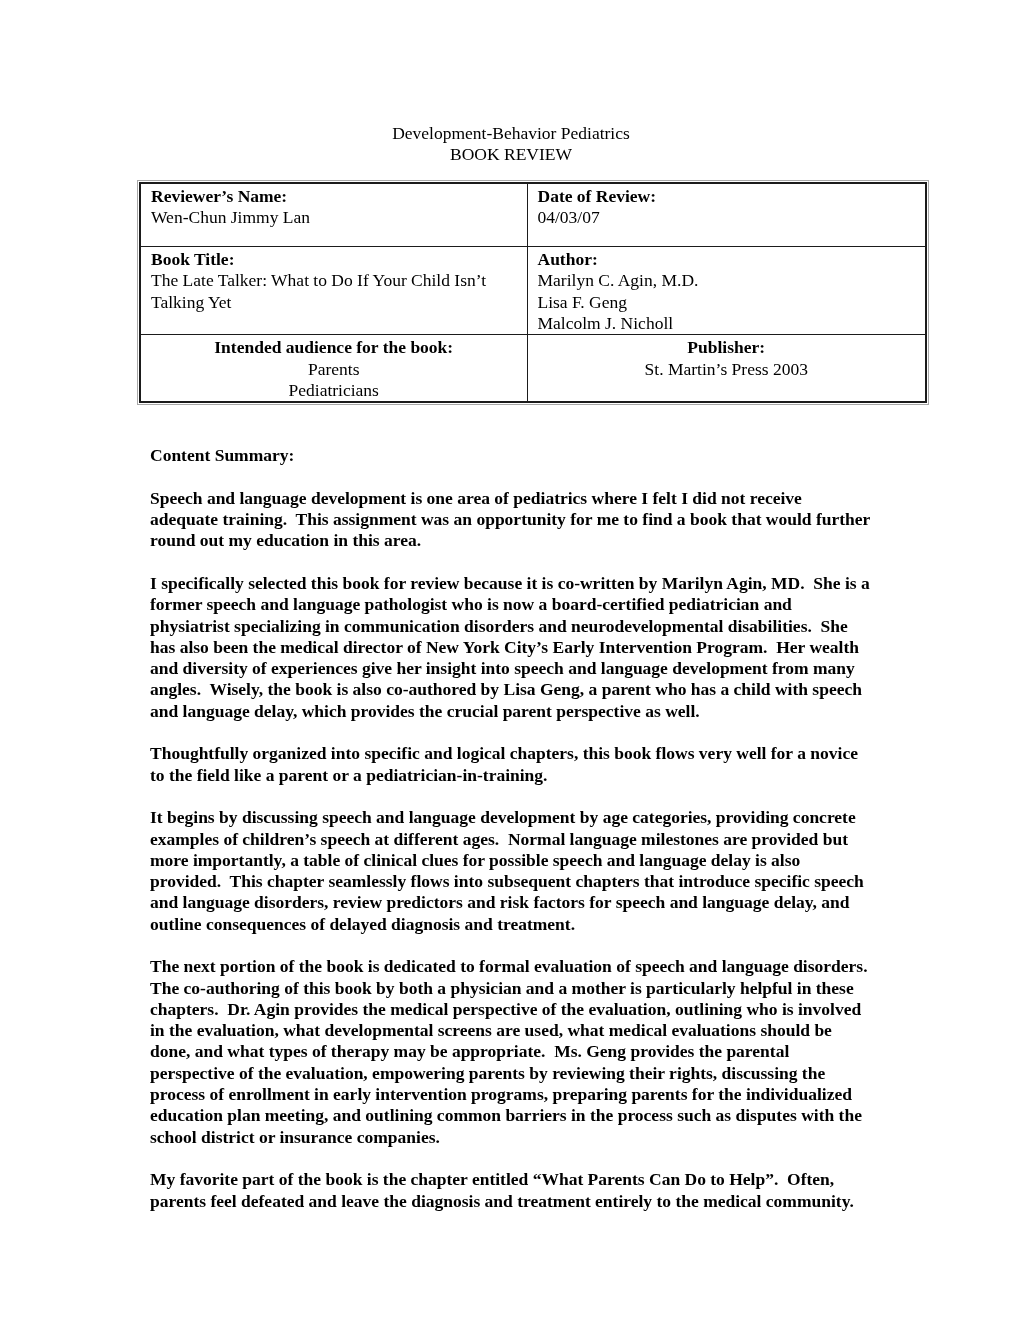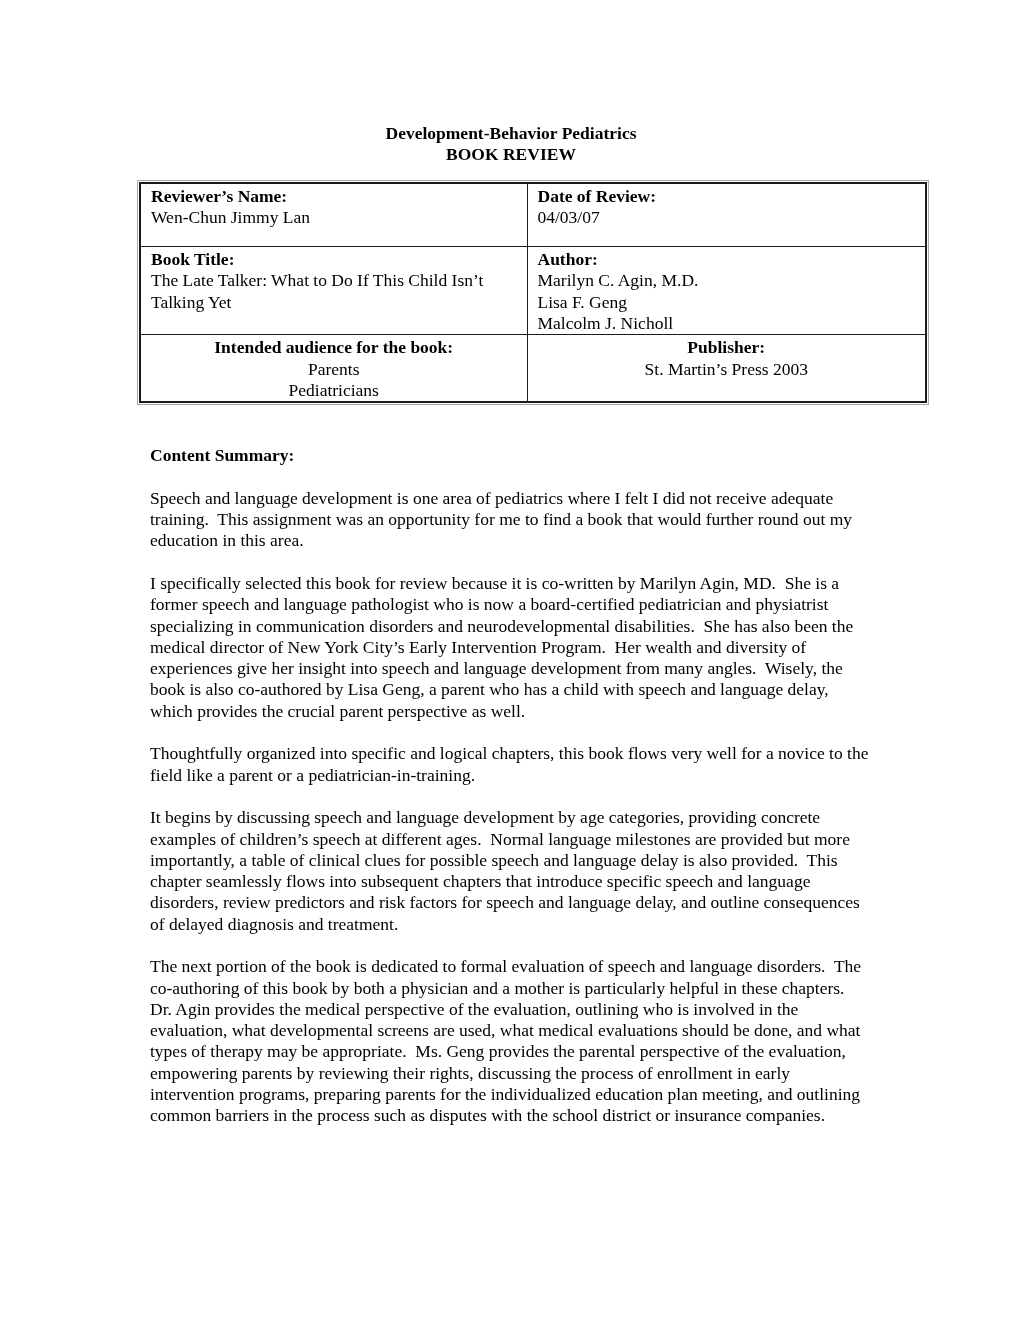--- a/index.html
+++ b/index.html
@@ -22,21 +22,21 @@
   .content {
     position: absolute;
     left: 150px;
     top: 123px;
     width: 722px;
     font-size: 17.5px;
     line-height: 21.3px;
   }
   .doc-title {
     text-align: center;
-    font-weight: bold;
+    font-weight: normal;
   }
   table.review-table {
     border-collapse: collapse;
     table-layout: fixed;
     width: 742px;
     margin-left: -11px;
     margin-top: 16px;
     border: 2px solid #1b1b1b;
     outline: 1px solid #a8a8a8;
     outline-offset: 1px;
@@ -54,20 +54,21 @@
   tr.row-3 { height: 61px; text-align: center; }
   .cell-label { font-weight: bold; }
   .cell-value { white-space: pre-wrap; }
   .section-heading {
     font-weight: bold;
     margin-top: 42px;
   }
   .paragraph {
     margin-top: 21.3px;
     white-space: pre-wrap;
+    font-weight: bold;
   }
 </style>
 </head>
 <body>
 
 <div class="page">
   <div class="content">
 
     <div class="doc-title">Development-Behavior Pediatrics</div>
     <div class="doc-title">BOOK REVIEW</div>
@@ -80,21 +81,21 @@
             <div class="cell-value">Wen-Chun Jimmy Lan</div>
           </td>
           <td class="col-right">
             <div class="cell-label">Date of Review:</div>
             <div class="cell-value">04/03/07</div>
           </td>
         </tr>
         <tr class="row-2">
           <td class="col-left">
             <div class="cell-label">Book Title:</div>
-            <div class="cell-value">The Late Talker: What to Do If This Child Isn’t Talking Yet</div>
+            <div class="cell-value">The Late Talker: What to Do If Your Child Isn’t Talking Yet</div>
           </td>
           <td class="col-right">
             <div class="cell-label">Author:</div>
             <div class="cell-value">Marilyn C. Agin, M.D.
 Lisa F. Geng
 Malcolm J. Nicholl</div>
           </td>
         </tr>
         <tr class="row-3">
           <td class="col-left">
@@ -110,15 +111,16 @@
       </tbody>
     </table>
 
     <div class="section-heading">Content Summary:</div>
 
     <p class="paragraph">Speech and language development is one area of pediatrics where I felt I did not receive adequate training.  This assignment was an opportunity for me to find a book that would further round out my education in this area.</p>
     <p class="paragraph">I specifically selected this book for review because it is co-written by Marilyn Agin, MD.  She is a former speech and language pathologist who is now a board-certified pediatrician and physiatrist specializing in communication disorders and neurodevelopmental disabilities.  She has also been the medical director of New York City’s Early Intervention Program.  Her wealth and diversity of experiences give her insight into speech and language development from many angles.  Wisely, the book is also co-authored by Lisa Geng, a parent who has a child with speech and language delay, which provides the crucial parent perspective as well.</p>
     <p class="paragraph">Thoughtfully organized into specific and logical chapters, this book flows very well for a novice to the field like a parent or a pediatrician-in-training.</p>
     <p class="paragraph">It begins by discussing speech and language development by age categories, providing concrete examples of children’s speech at different ages.  Normal language milestones are provided but more importantly, a table of clinical clues for possible speech and language delay is also provided.  This chapter seamlessly flows into subsequent chapters that introduce specific speech and language disorders, review predictors and risk factors for speech and language delay, and outline consequences of delayed diagnosis and treatment.</p>
     <p class="paragraph">The next portion of the book is dedicated to formal evaluation of speech and language disorders.  The co-authoring of this book by both a physician and a mother is particularly helpful in these chapters.  Dr. Agin provides the medical perspective of the evaluation, outlining who is involved in the evaluation, what developmental screens are used, what medical evaluations should be done, and what types of therapy may be appropriate.  Ms. Geng provides the parental perspective of the evaluation, empowering parents by reviewing their rights, discussing the process of enrollment in early intervention programs, preparing parents for the individualized education plan meeting, and outlining common barriers in the process such as disputes with the school district or insurance companies.</p>
+    <p class="paragraph">My favorite part of the book is the chapter entitled “What Parents Can Do to Help”.  Often, parents feel defeated and leave the diagnosis and treatment entirely to the medical community.</p>
 
   </div>
 </div>
 
 </body></html>

